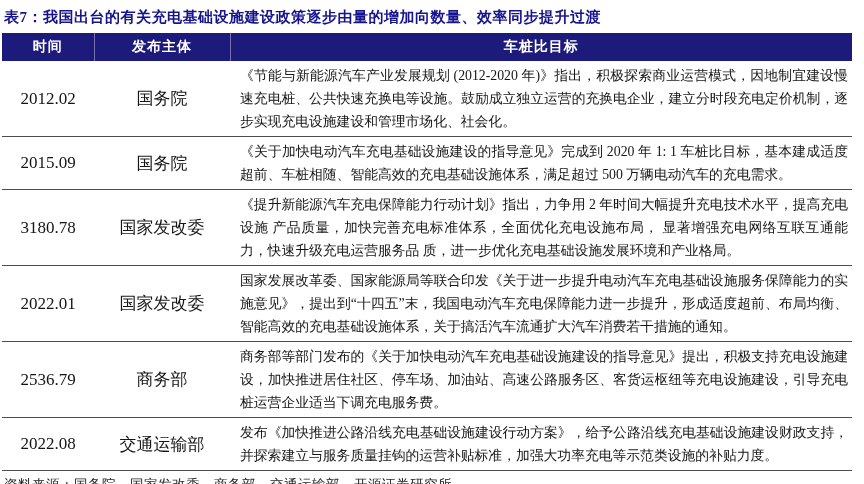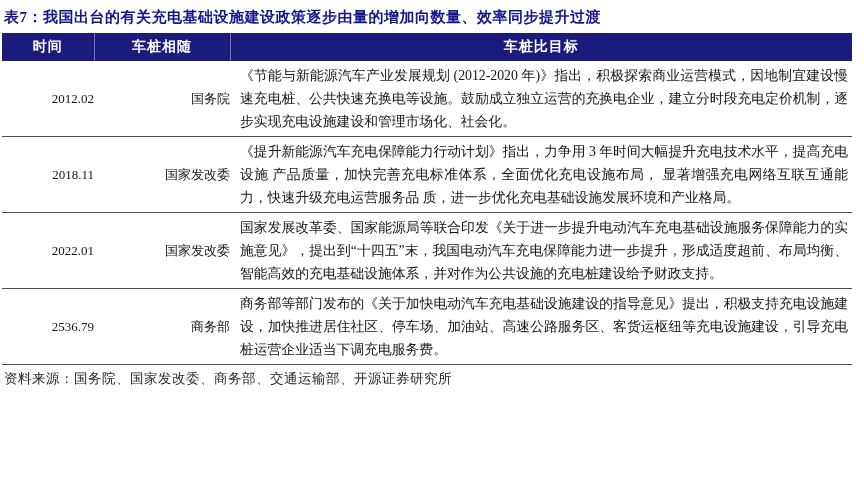--- a/index.html
+++ b/index.html
@@ -47,22 +47,22 @@
     border-left: 1px solid rgba(190,190,215,0.55);
   }
   tbody tr {
     border-bottom: 1px solid #4d4d4d;
   }
   tbody td {
     vertical-align: middle;
     color: #151515;
   }
   td.cell-time, td.cell-issuer {
-    text-align: right;
-    font-size: 13px;
+    text-align: center;
+    font-size: 17px;
     padding: 2px 0;
     white-space: nowrap;
   }
   td.cell-content {
     text-align: justify;
     text-justify: inter-ideograph;
     font-size: 13.8px;
     line-height: 23px;
     padding: 3px 4px 3px 10px;
   }
@@ -82,43 +82,53 @@
 
   <table class="policy-table">
     <colgroup>
       <col class="c-time">
       <col class="c-issuer">
       <col class="c-content">
     </colgroup>
     <thead>
       <tr>
         <th>时间</th>
-        <th>车桩相随</th>
+        <th>发布主体</th>
         <th>车桩比目标</th>
       </tr>
     </thead>
     <tbody>
       <tr>
         <td class="cell-time">2012.02</td>
         <td class="cell-issuer">国务院</td>
         <td class="cell-content">《节能与新能源汽车产业发展规划 (2012-2020 年)》指出，积极探索商业运营模式，因地制宜建设慢速充电桩、公共快速充换电等设施。鼓励成立独立运营的充换电企业，建立分时段充电定价机制，逐步实现充电设施建设和管理市场化、社会化。</td>
       </tr>
       <tr>
-        <td class="cell-time">2018.11</td>
+        <td class="cell-time">2015.09</td>
+        <td class="cell-issuer">国务院</td>
+        <td class="cell-content">《关于加快电动汽车充电基础设施建设的指导意见》完成到 2020 年 1: 1 车桩比目标，基本建成适度超前、车桩相随、智能高效的充电基础设施体系，满足超过 500 万辆电动汽车的充电需求。</td>
+      </tr>
+      <tr>
+        <td class="cell-time">3180.78</td>
         <td class="cell-issuer">国家发改委</td>
-        <td class="cell-content">《提升新能源汽车充电保障能力行动计划》指出，力争用 3 年时间大幅提升充电技术水平，提高充电设施 产品质量，加快完善充电标准体系，全面优化充电设施布局， 显著增强充电网络互联互通能力，快速升级充电运营服务品 质，进一步优化充电基础设施发展环境和产业格局。</td>
+        <td class="cell-content">《提升新能源汽车充电保障能力行动计划》指出，力争用 2 年时间大幅提升充电技术水平，提高充电设施 产品质量，加快完善充电标准体系，全面优化充电设施布局， 显著增强充电网络互联互通能力，快速升级充电运营服务品 质，进一步优化充电基础设施发展环境和产业格局。</td>
       </tr>
       <tr>
         <td class="cell-time">2022.01</td>
         <td class="cell-issuer">国家发改委</td>
-        <td class="cell-content">国家发展改革委、国家能源局等联合印发《关于进一步提升电动汽车充电基础设施服务保障能力的实施意见》，提出到“十四五”末，我国电动汽车充电保障能力进一步提升，形成适度超前、布局均衡、智能高效的充电基础设施体系，并对作为公共设施的充电桩建设给予财政支持。</td>
+        <td class="cell-content">国家发展改革委、国家能源局等联合印发《关于进一步提升电动汽车充电基础设施服务保障能力的实施意见》，提出到“十四五”末，我国电动汽车充电保障能力进一步提升，形成适度超前、布局均衡、智能高效的充电基础设施体系，关于搞活汽车流通扩大汽车消费若干措施的通知。</td>
       </tr>
       <tr>
         <td class="cell-time">2536.79</td>
         <td class="cell-issuer">商务部</td>
         <td class="cell-content">商务部等部门发布的《关于加快电动汽车充电基础设施建设的指导意见》提出，积极支持充电设施建设，加快推进居住社区、停车场、加油站、高速公路服务区、客货运枢纽等充电设施建设，引导充电桩运营企业适当下调充电服务费。</td>
+      </tr>
+      <tr>
+        <td class="cell-time">2022.08</td>
+        <td class="cell-issuer">交通运输部</td>
+        <td class="cell-content">发布《加快推进公路沿线充电基础设施建设行动方案》，给予公路沿线充电基础设施建设财政支持，并探索建立与服务质量挂钩的运营补贴标准，加强大功率充电等示范类设施的补贴力度。</td>
       </tr>
     </tbody>
   </table>
 
   <div class="source-note">资料来源：国务院、国家发改委、商务部、交通运输部、开源证券研究所</div>
 
 </div>
 
 </body></html>

